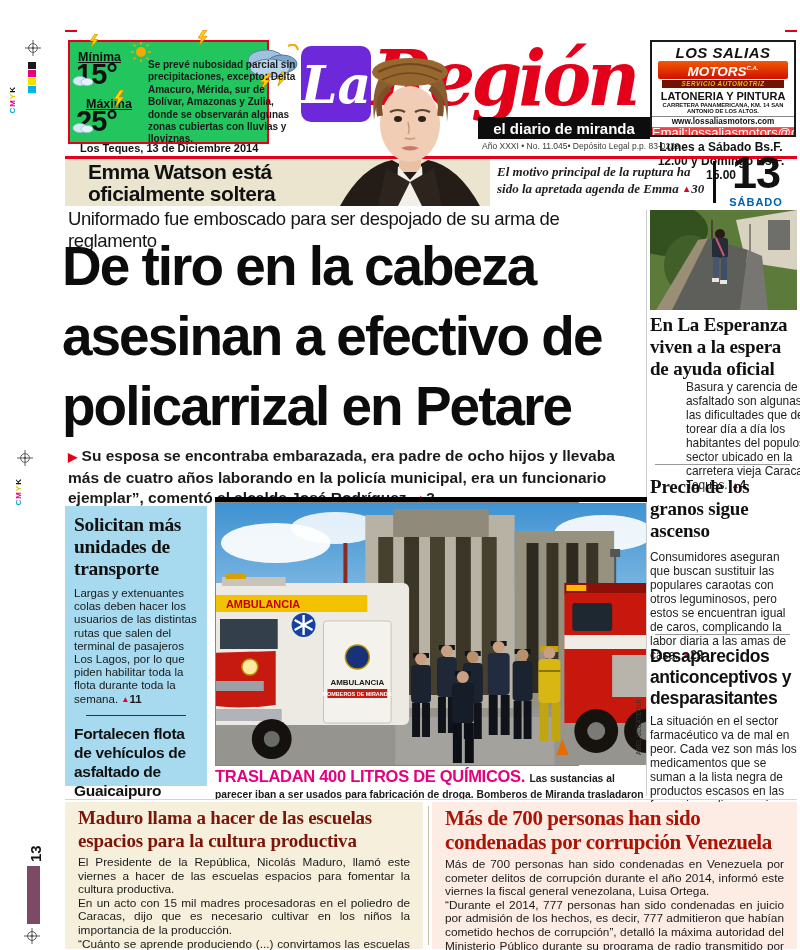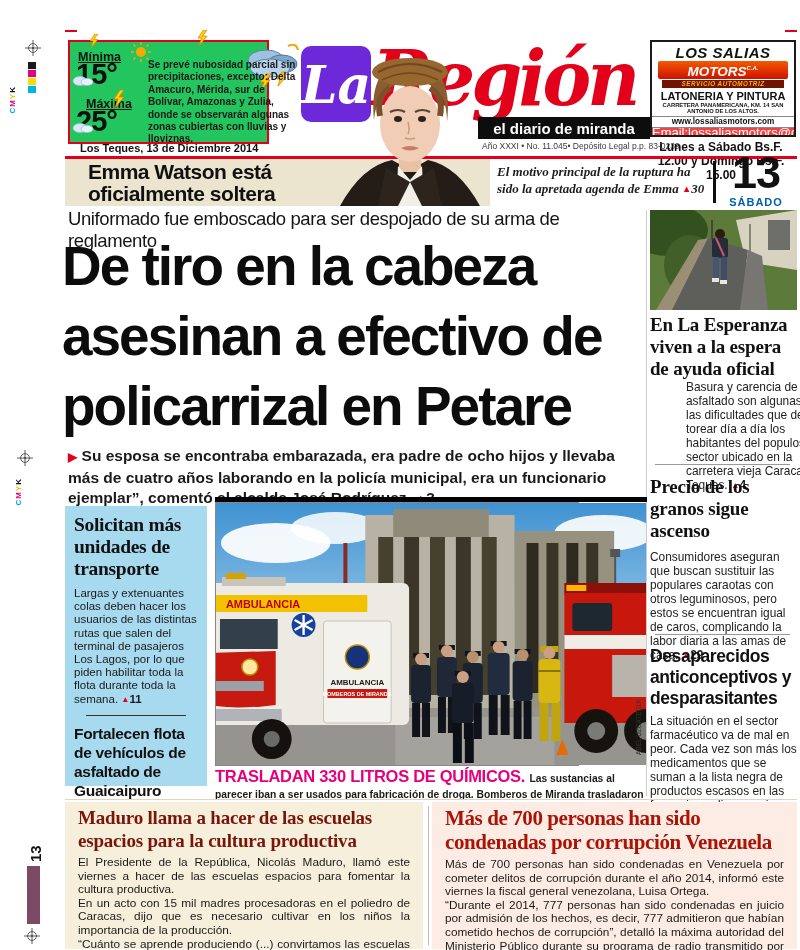--- a/index.html
+++ b/index.html
@@ -456,21 +456,21 @@
             <rect x="-10" y="48" width="9" height="38" fill="#c0a410"></rect>
             <rect x="2" y="48" width="9" height="38" fill="#c0a410"></rect>
             <line x1="-11" y1="16" x2="11" y2="16" stroke="#8a7400" stroke-width="2"></line>
           </g>
       </g>
       <polygon points="342,252 348,236 354,252" fill="#e86a00"></polygon>
       <text x="427" y="252" transform="rotate(-90 427 252)" font-family="Liberation Sans, sans-serif" font-size="6.5" fill="#333">ABEL UZCATEGUI</text>
     </svg>
   </div>
   <div class="abs caption">
-    <span class="caption-lead">TRASLADAN 330 LITROS DE QUÍMICOS.</span>
+    <span class="caption-lead">TRASLADAN 400 LITROS DE QUÍMICOS.</span>
     <span class="caption-body">Las sustancias al parecer iban a ser usados para fabricación de droga. Bomberos de Miranda trasladaron el material incautado</span>
     <span class="caption-body"><span class="ref-tri">▲</span><span class="ref-num">2</span></span>
   </div>
 
   <div class="abs band-hr"></div>
   <div class="abs bottom-left">
     <div class="bl-title">Maduro llama a hacer de las escuelas espacios para la cultura productiva</div>
     <div class="b-body">
       <p>El Presidente de la República, Nicolás Maduro, llamó este viernes a hacer de las escuelas espacios para fomentar la cultura productiva.</p>
       <p>En un acto con 15 mil madres procesadoras en el poliedro de Caracas, dijo que es necesario cultivar en los niños la importancia de la producción.</p>

